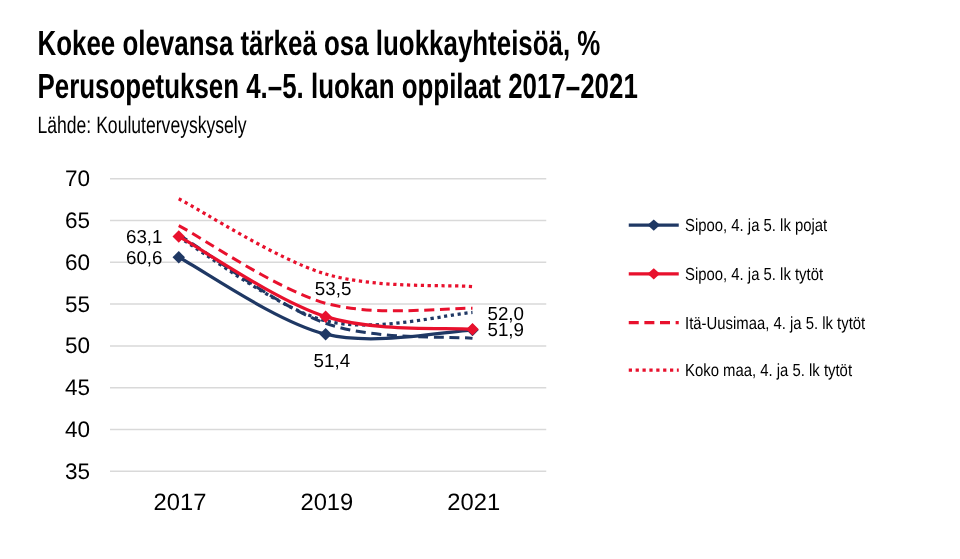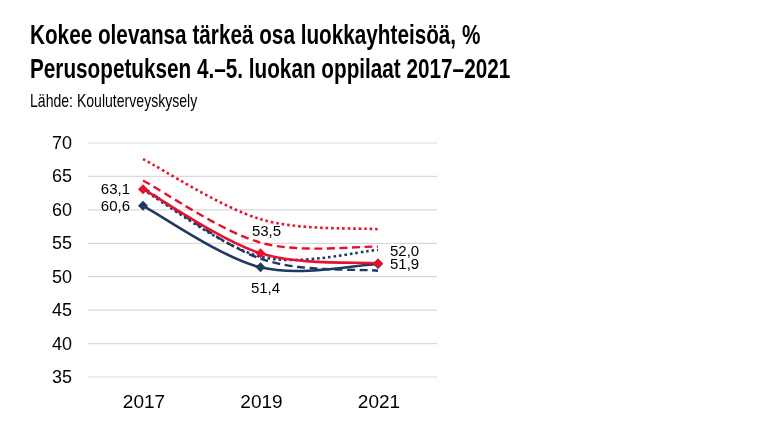--- a/index.html
+++ b/index.html
@@ -85,13 +85,39 @@
       <text x="130" y="194.13142857142856" text-anchor="end" font-size="15" fill="#000000">63,1</text>
       <text x="130" y="210.84571428571428" text-anchor="end" font-size="15" fill="#000000">60,6</text>
       <text x="266.5" y="236.31428571428572" text-anchor="middle" font-size="15" fill="#000000">53,5</text>
       <text x="265.5" y="293.3542857142857" text-anchor="middle" font-size="15" fill="#000000">51,4</text>
       <text x="390" y="256.34285714285716" text-anchor="start" font-size="15" fill="#000000">52,0</text>
       <text x="390" y="269.0114285714286" text-anchor="start" font-size="15" fill="#000000">51,9</text>
     </g>
 </svg>
 
 <div class="legend" id="legend">
+    <div class="legend-item">
+      <svg width="42" height="14" class="legend-swatch">
+        <line x1="1" x2="41" y1="7" y2="7" stroke="#1F3864" stroke-width="2.6"></line>
+        <path d="M 16,7 L 21,2.5 L 26,7 L 21,11.5 Z" fill="#1F3864"></path>
+      </svg>
+      <span class="legend-label">Sipoo, 4. ja 5. lk pojat</span>
+    </div>
+    <div class="legend-item">
+      <svg width="42" height="14" class="legend-swatch">
+        <line x1="1" x2="41" y1="7" y2="7" stroke="#E8112D" stroke-width="2.6"></line>
+        <path d="M 16,7 L 21,2.5 L 26,7 L 21,11.5 Z" fill="#E8112D"></path>
+      </svg>
+      <span class="legend-label">Sipoo, 4. ja 5. lk tytöt</span>
+    </div>
+    <div class="legend-item">
+      <svg width="42" height="14" class="legend-swatch">
+        <line x1="1" x2="41" y1="7" y2="7" stroke="#E8112D" stroke-width="2.6" stroke-dasharray="8 4.5"></line>
+      </svg>
+      <span class="legend-label">Itä-Uusimaa, 4. ja 5. lk tytöt</span>
+    </div>
+    <div class="legend-item">
+      <svg width="42" height="14" class="legend-swatch">
+        <line x1="1" x2="41" y1="7" y2="7" stroke="#E8112D" stroke-width="2.6" stroke-dasharray="2.6 2.9"></line>
+      </svg>
+      <span class="legend-label">Koko maa, 4. ja 5. lk tytöt</span>
+    </div>
   </div>
 
 </body></html>

